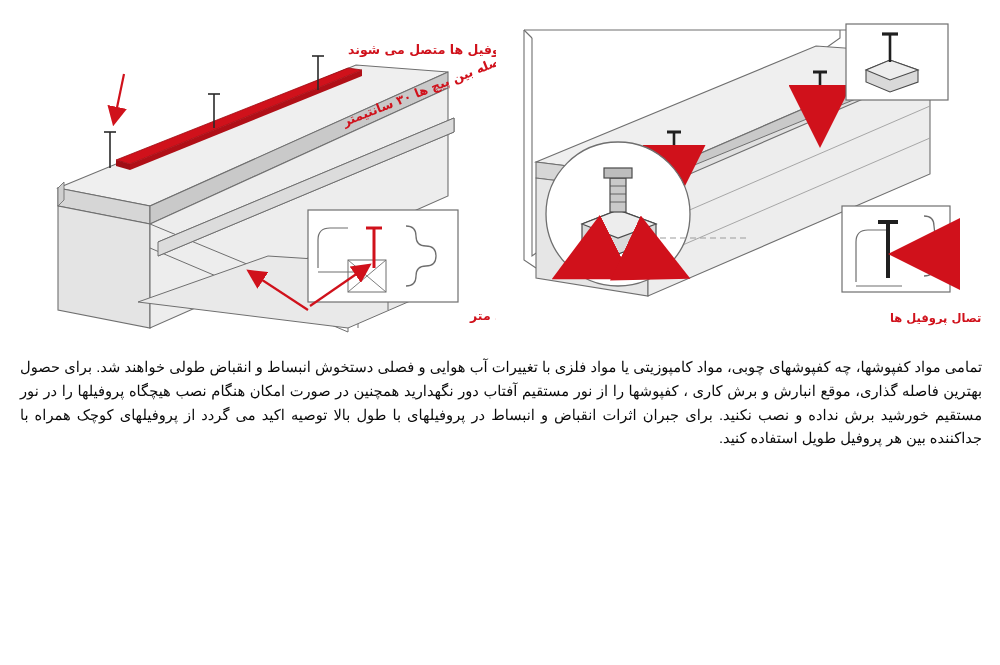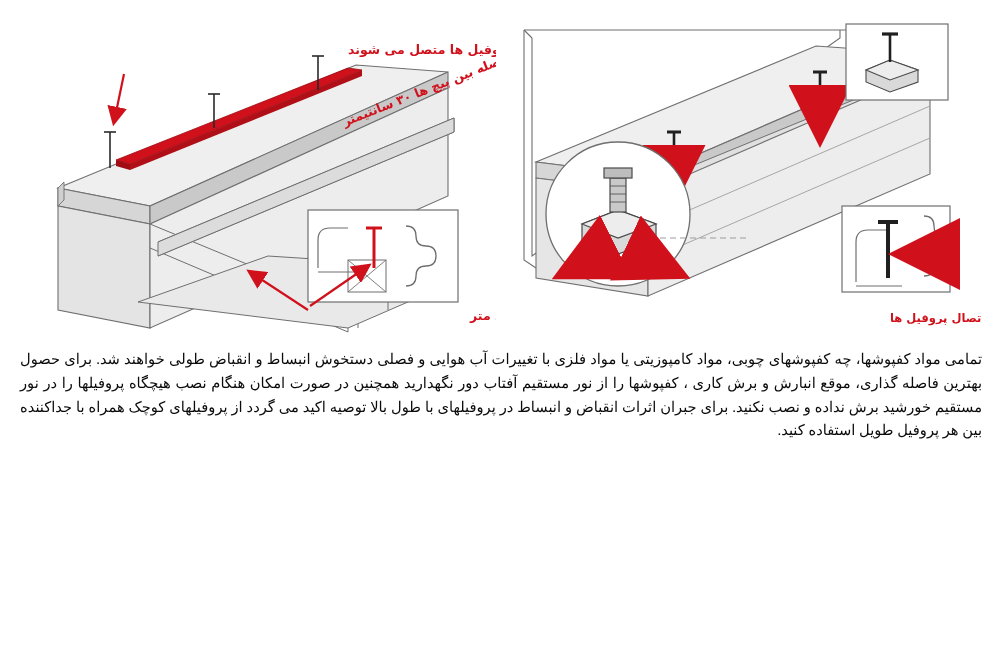--- a/index.html
+++ b/index.html
@@ -41,25 +41,25 @@
     font-family: "DejaVu Sans", "Liberation Sans", sans-serif;
     font-weight: bold;
     fill: #d0111b;
     font-size: 12.5px;
     direction: rtl;
   }
   .caption-text.small { font-size: 11.5px; }
   .body-copy {
     position: absolute;
     left: 20px;
-    top: 348px;
+    top: 356px;
     width: 962px;
     direction: rtl;
     text-align: justify;
-    font-family: Liberation Serif, serif;
+    font-family: Liberation Sans, sans-serif;
     font-size: 14.7px;
     line-height: 1.62;
     color: #0b0b0b;
     unicode-bidi: isolate;
   }
 </style>
 </head>
 <body>
 
 <div class="page">

